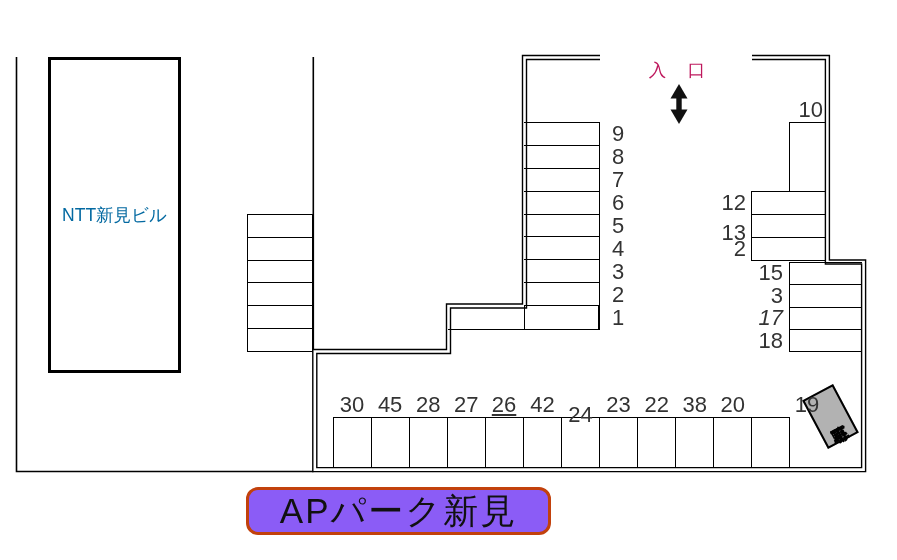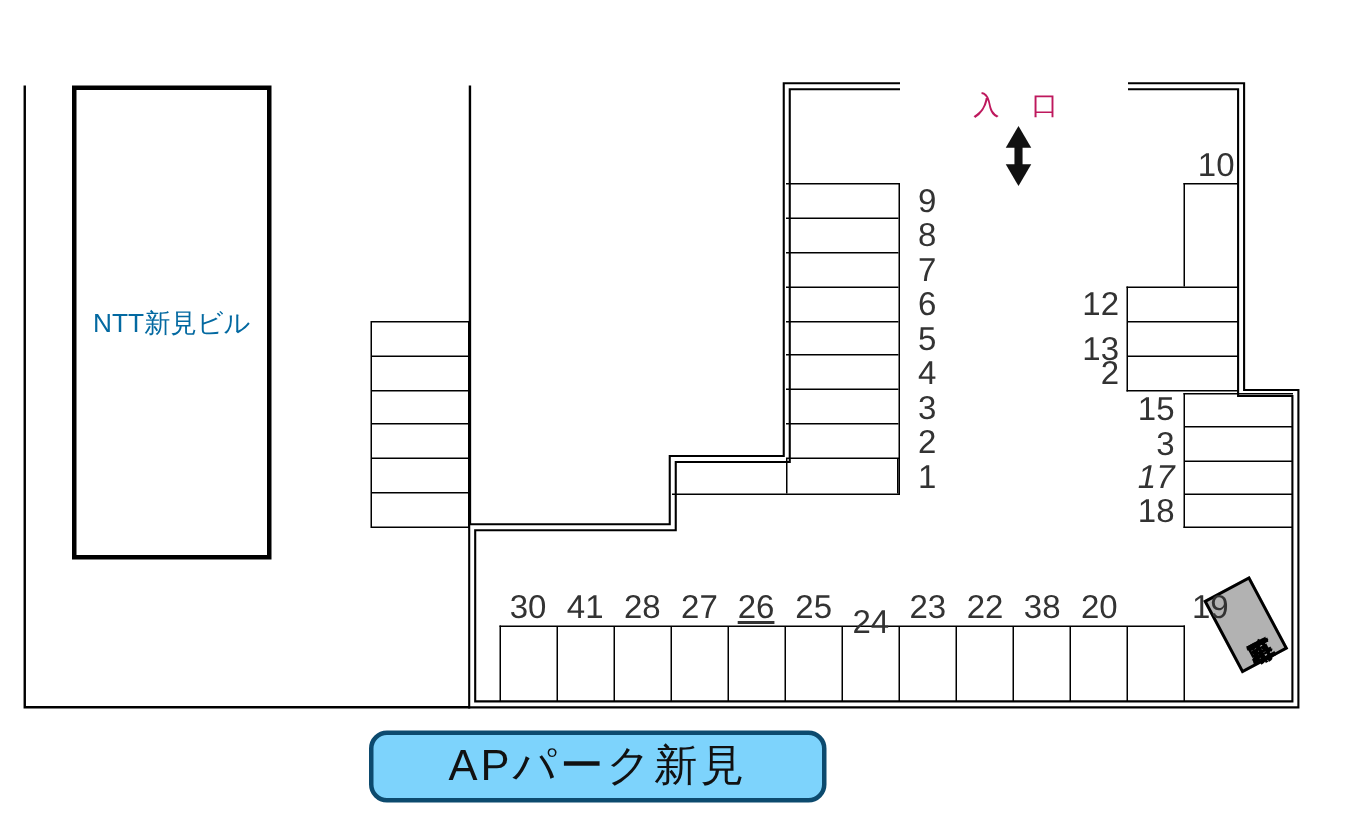--- a/index.html
+++ b/index.html
@@ -29,23 +29,23 @@
 
   .building {
     border:3px solid #000; display:flex; align-items:center; justify-content:center;
     font-size:17.5px; color:#0369a1; background:#fff;
   }
   .entrance-label {
     display:flex; align-items:center; justify-content:center;
     font-size:17.5px; color:#be185d; letter-spacing:2px;
   }
   .title-box {
-    border:3px solid #0c4a6e; border-radius:12px; background:#7dd3fc;
+    border:3px solid #c2410c; border-radius:12px; background:#8b5cf6;
     display:flex; align-items:center; justify-content:center;
-    font-size:29px; letter-spacing:2px; color:#111;
+    font-size:35px; letter-spacing:2px; color:#111;
   }
   .noparking {
     background:var(--np,#b2b2b2); border:2px solid #000;
     transform:rotate(-28deg); transform-origin:center center;
     display:flex; align-items:center; justify-content:center; overflow:visible;
   }
   .noparking span {
     writing-mode:vertical-rl; text-orientation:upright;
     font-size:16px; font-weight:bold; line-height:1; letter-spacing:1px;
     color:#000; white-space:nowrap;
@@ -141,24 +141,24 @@
       <div class="cell"></div>
       <div class="cell"></div>
       <div class="cell"></div>
       <div class="cell"></div>
       <div class="cell"></div>
       <div class="cell"></div>
       <div class="cell"></div>
       <div class="cell"></div>
     </div>
     <div class="num center" style="left: 333px; top: 394px; width: 38.08px; height: 21px;">30</div>
-    <div class="num center" style="left: 371.08px; top: 394px; width: 38.08px; height: 21px;">41</div>
+    <div class="num center" style="left: 371.08px; top: 394px; width: 38.08px; height: 21px;">45</div>
     <div class="num center" style="left: 409.16px; top: 394px; width: 38.08px; height: 21px;">28</div>
     <div class="num center" style="left: 447.24px; top: 394px; width: 38.08px; height: 21px;">27</div>
     <div class="num center" style="left: 485px; top: 394px; width: 38.08px; height: 21px; text-decoration: underline;">26</div>
-    <div class="num center" style="left: 523.4px; top: 394px; width: 38.08px; height: 21px;">25</div>
+    <div class="num center" style="left: 523.4px; top: 394px; width: 38.08px; height: 21px;">42</div>
     <div class="num center" style="left: 561.48px; top: 404px; width: 38.08px; height: 21px;">24</div>
     <div class="num center" style="left: 599.56px; top: 394px; width: 38.08px; height: 21px;">23</div>
     <div class="num center" style="left: 637.64px; top: 394px; width: 38.08px; height: 21px;">22</div>
     <div class="num center" style="left: 675.72px; top: 394px; width: 38.08px; height: 21px;">38</div>
     <div class="num center" style="left: 713.8px; top: 394px; width: 38.08px; height: 21px;">20</div>
     <div class="num center" style="left: 751.88px; top: 394px; width: 38.08px; height: 21px; margin-left: 36px;">19</div>
   </div>
 
 </body></html>

